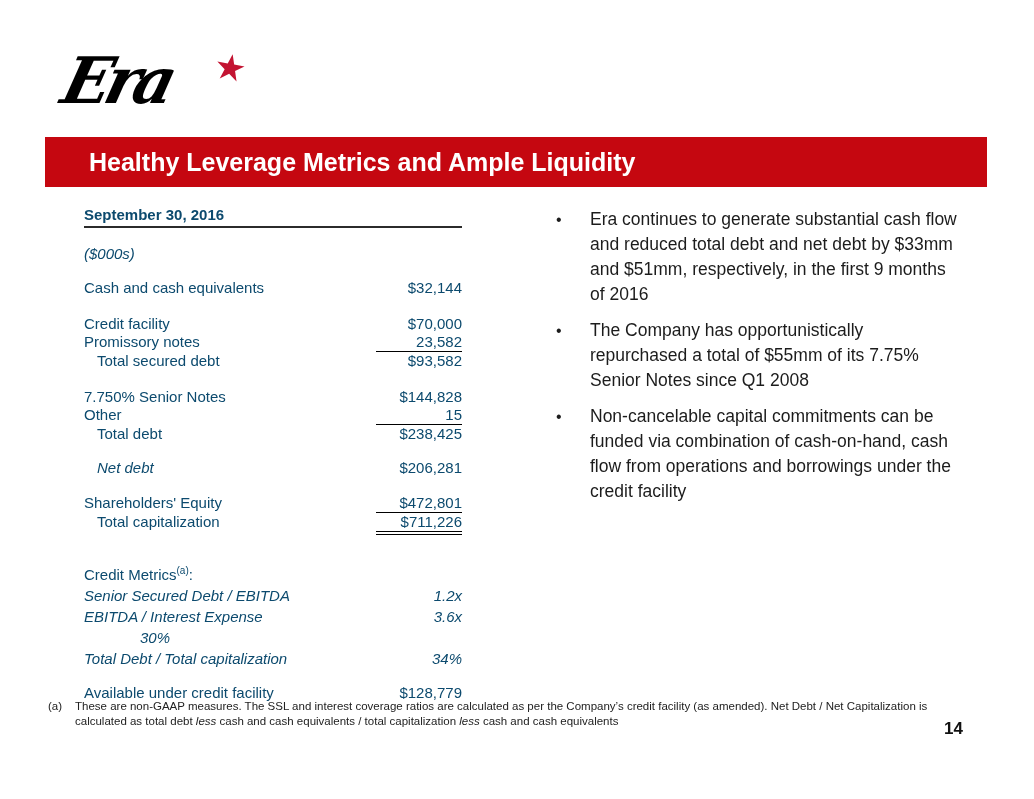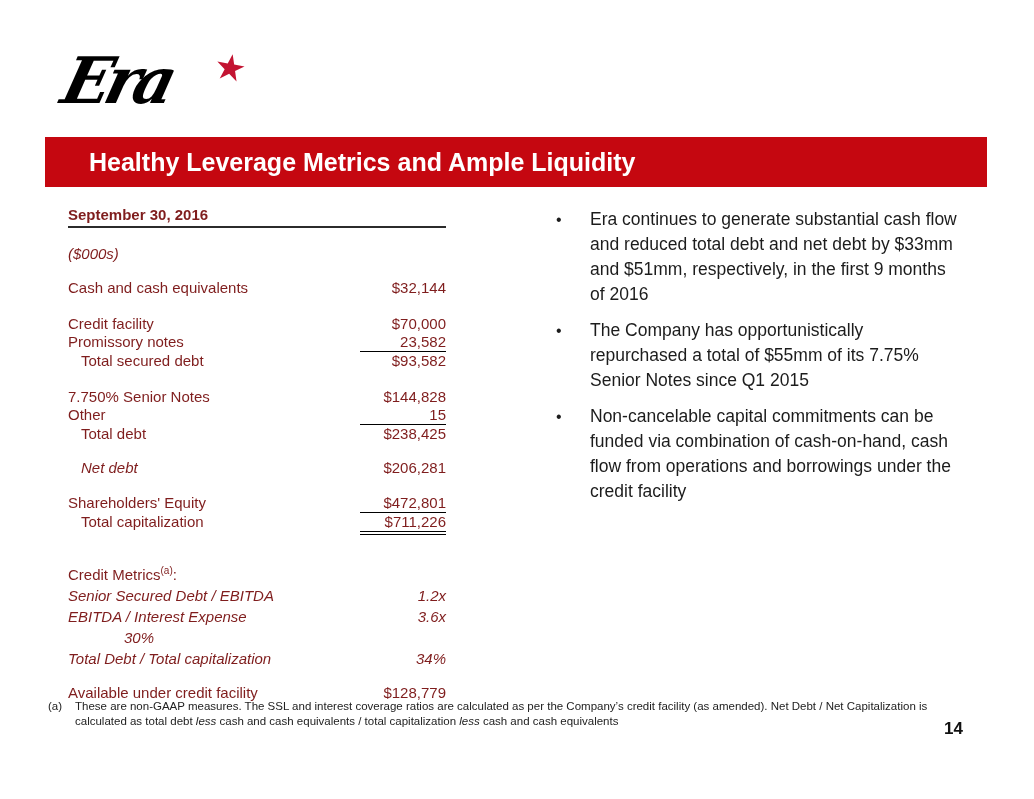--- a/index.html
+++ b/index.html
@@ -33,22 +33,22 @@
     position:absolute; left:45px; top:137px; width:942px; height:50px;
     display:flex; align-items:center;
   }
   .banner-title {
     color:#ffffff; font-weight:bold; font-size:25px;
     padding-left:44px; letter-spacing:0;
   }
 
   
   .fin-table {
-    position:absolute; left:68px; top:205px; width:378px;
-    font-size:15px; color:#7f1d1d;
+    position:absolute; left:84px; top:205px; width:378px;
+    font-size:15px; color:#0c4a6e;
   }
   .tbl-header {
     font-weight:bold; line-height:19px;
     border-bottom:2px solid #2b2b2b; padding-bottom:2px;
   }
   .tbl-unit { font-style:italic; line-height:19px; padding-top:16px; }
 
   .trow { display:flex; justify-content:space-between; line-height:18px; }
   .trow .lbl { white-space:nowrap; }
   .trow .val { width:86px; text-align:right; white-space:nowrap; }
@@ -184,21 +184,21 @@
     </div>
   </div>
 
   <div class="bullets">
     <div class="bullet">
       <span class="dot">•</span>
       <span class="btext">Era continues to generate substantial cash flow and reduced total debt and net debt by $33mm and $51mm, respectively, in the first 9 months of 2016</span>
     </div>
     <div class="bullet">
       <span class="dot">•</span>
-      <span class="btext">The Company has opportunistically repurchased a total of $55mm of its 7.75% Senior Notes since Q1 2015</span>
+      <span class="btext">The Company has opportunistically repurchased a total of $55mm of its 7.75% Senior Notes since Q1 2008</span>
     </div>
     <div class="bullet">
       <span class="dot">•</span>
       <span class="btext">Non-cancelable capital commitments can be funded via combination of cash-on-hand, cash flow from operations and borrowings under the credit facility</span>
     </div>
   </div>
 
   <div class="footnote">
     <span class="fn-marker">(a)</span>
     <span class="fn-text"><span>These are non-GAAP measures.  The SSL and interest coverage ratios are calculated as per the Company’s credit facility (as amended).  Net Debt / Net Capitalization is calculated as total debt </span><span class="it">less</span><span> cash and cash equivalents / total capitalization </span><span class="it">less</span><span> cash and cash equivalents</span></span>

